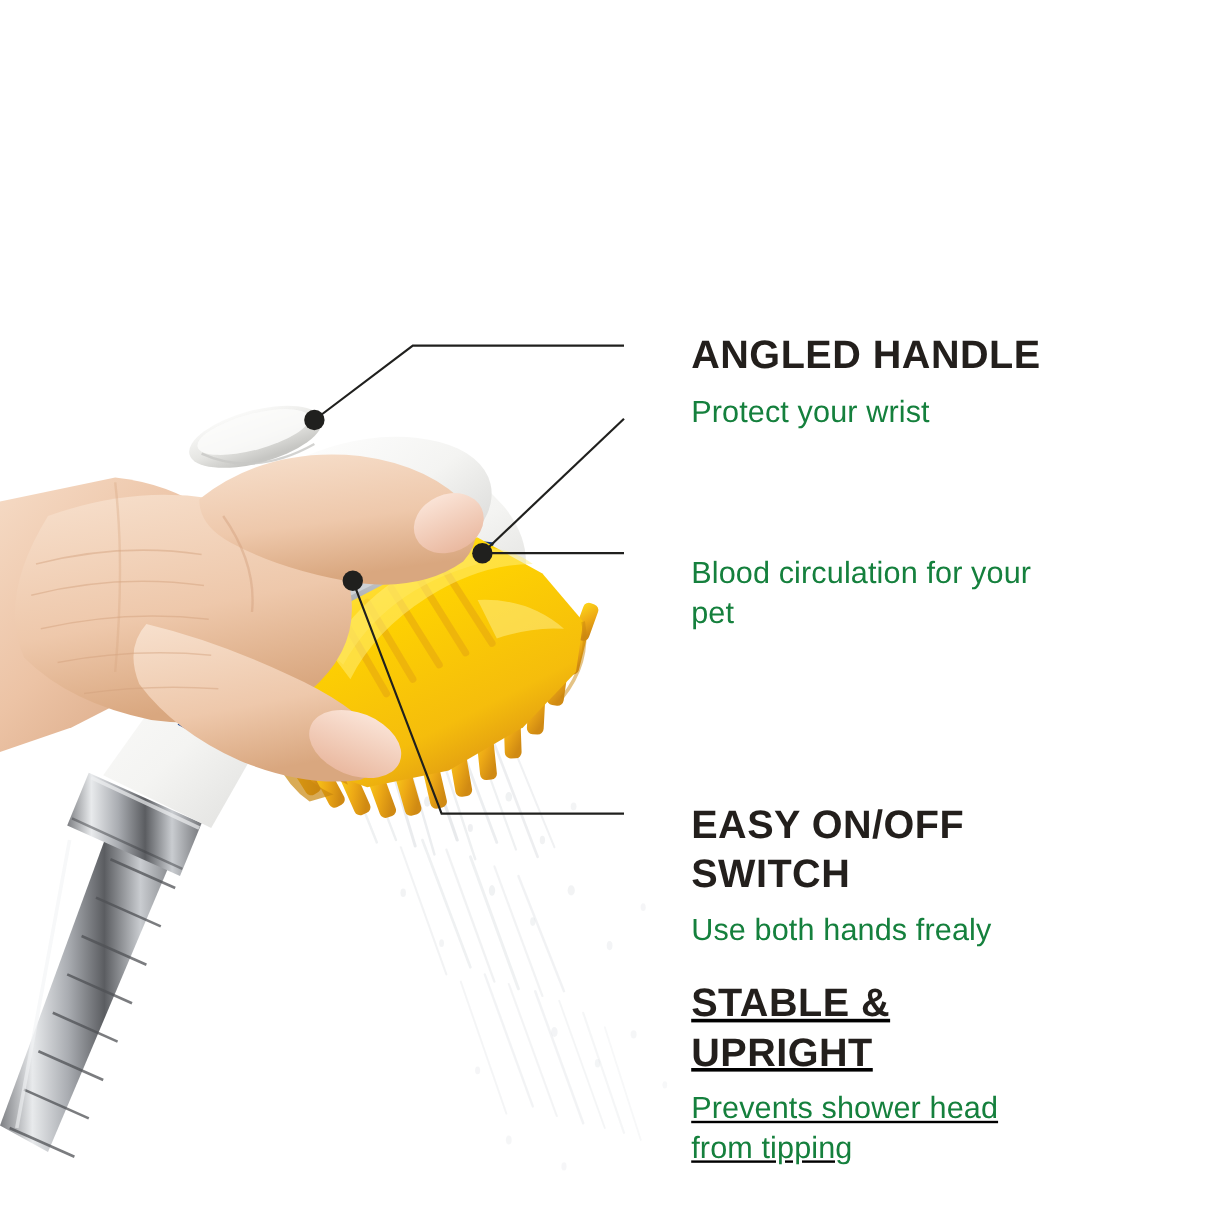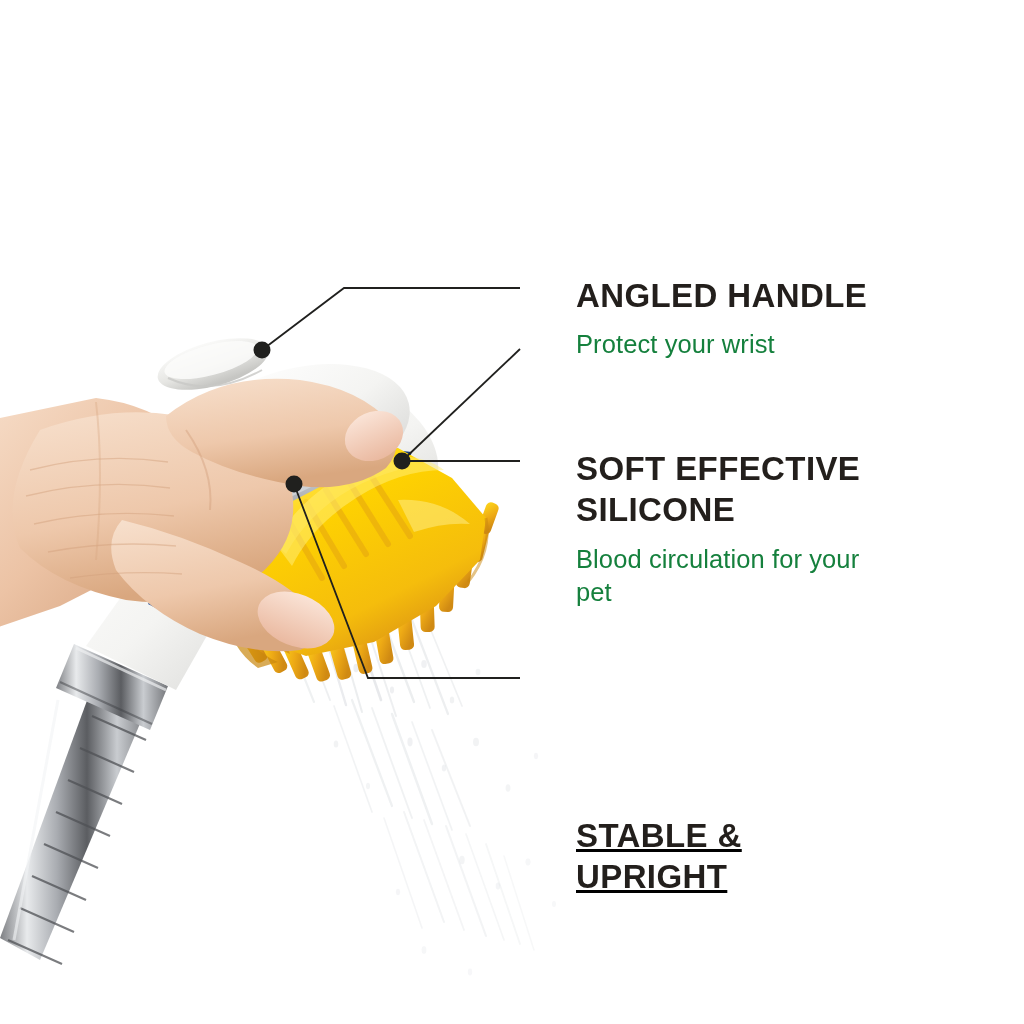--- a/index.html
+++ b/index.html
@@ -294,24 +294,28 @@
   </div>
 
   <div class="callouts">
 
     <div class="callout" id="c0">
       <p class="title">ANGLED HANDLE</p>
       <p class="sub">Protect your wrist</p>
     </div>
 
     <div class="callout" id="c1">
-      <p class="title">SOFT EFFECTIVE
-SILICONE</p>
       <p class="sub">Blood circulation for your pet</p>
     </div>
 
+    <div class="callout" id="c2">
+      <p class="title">EASY ON/OFF SWITCH</p>
+      <p class="sub">Use both hands frealy</p>
+    </div>
 
     <div class="callout" id="c3">
       <p class="title">STABLE &amp; UPRIGHT</p>
+      <p class="sub">Prevents shower head
+from tipping</p>
     </div>
 
   </div>
 </div>
 
 </body></html>

